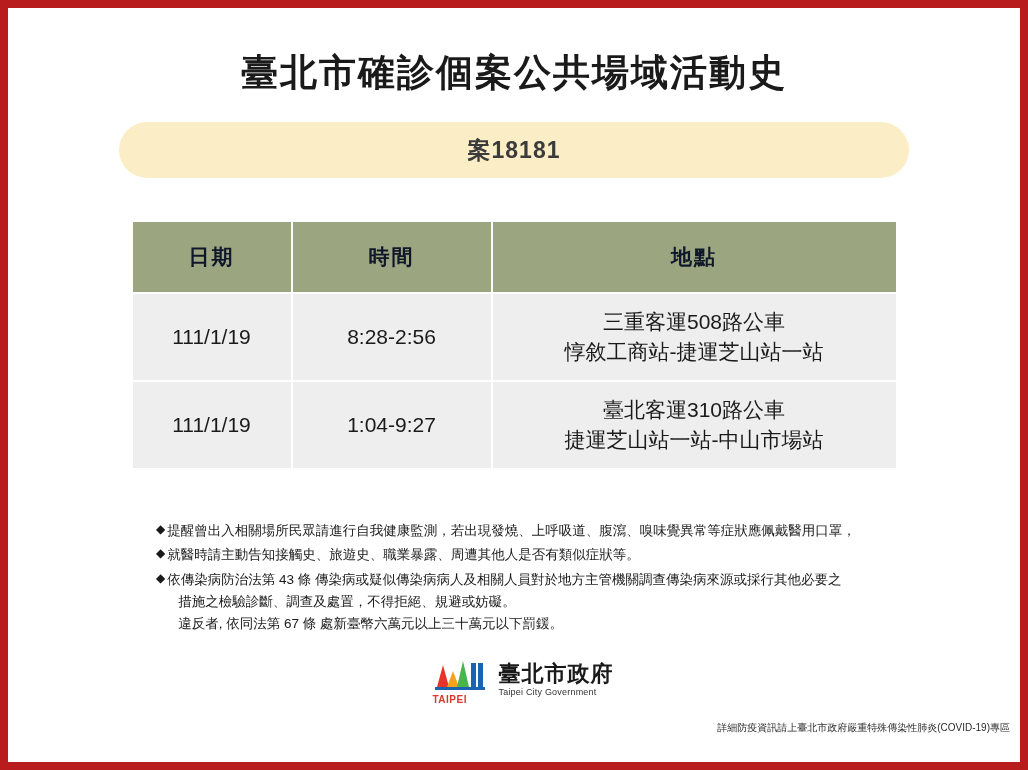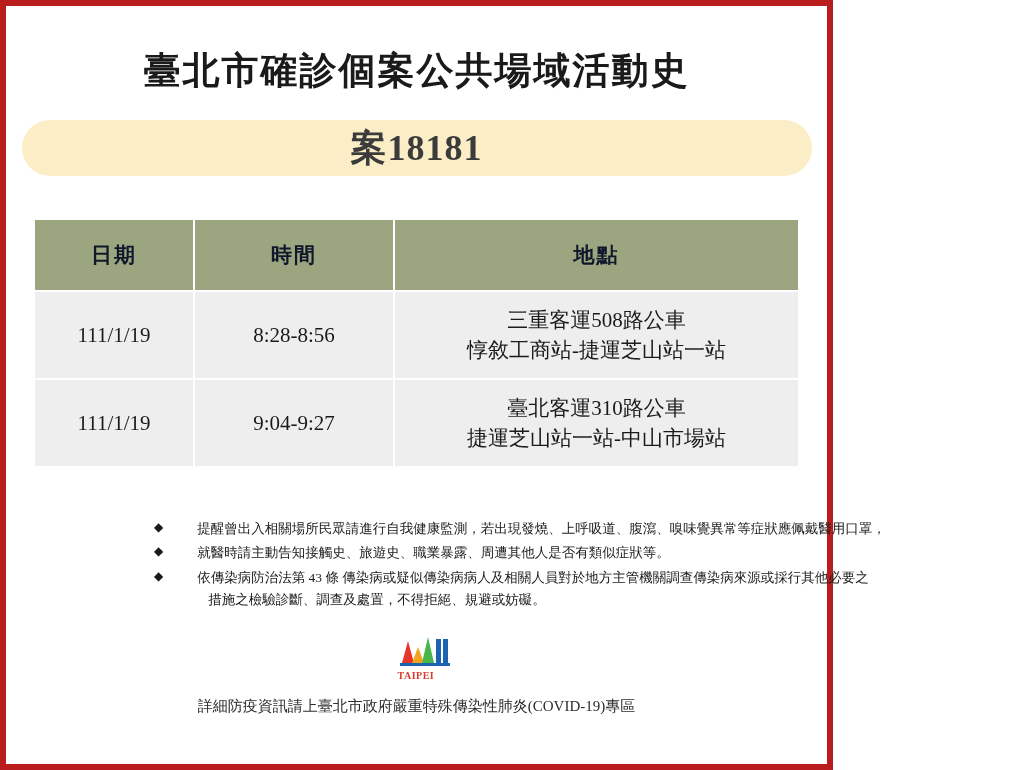--- a/index.html
+++ b/index.html
@@ -8,26 +8,25 @@
   }
   body {
     width: 1028px;
     height: 770px;
     font-family: "Liberation Sans", sans-serif;
     background: #ffffff;
     overflow: hidden;
   }
   .page {
     position: relative;
-    width: 833px;
+    width: 1028px;
     height: 770px;
     background: #ffffff;
     box-sizing: border-box;
-    border: 6px solid #b91c1c;
-    font-family: Liberation Serif, serif;
+    border: 8px solid #b91c1c;
   }
   .inner {
     position: absolute;
     left: 10px;
     top: 10px;
     right: 10px;
     bottom: 10px;
     background: #ffffff;
   }
   .title {
@@ -42,21 +41,21 @@
     margin: 24px auto 0 auto;
     width: 790px;
     height: 56px;
     background: #fbedc6;
     border-radius: 28px;
     display: flex;
     align-items: center;
     justify-content: center;
   }
   .case-banner .case-text {
-    font-size: 36px;
+    font-size: 23px;
     font-weight: bold;
     color: #3b3b3b;
     letter-spacing: 1px;
   }
   table.history {
     margin: 42px auto 0 auto;
     border-collapse: collapse;
     width: 765px;
     table-layout: fixed;
   }
@@ -94,21 +93,20 @@
     margin-bottom: 2px;
   }
   .note-bullet {
     flex: 0 0 auto;
     margin-right: 2px;
     font-size: 12px;
     line-height: 1.65;
   }
   .note-body {
     flex: 1 1 auto;
-    margin-left: 32px;
   }
   .note-line2 {
     margin-left: 11px;
   }
   .footer-logo {
     margin: 22px auto 0 auto;
     width: 250px;
     display: flex;
     align-items: center;
     justify-content: center;
@@ -142,22 +140,22 @@
     position: absolute;
     left: 2px;
     bottom: -2px;
     font-size: 10px;
     font-weight: bold;
     color: #d93a2b;
     letter-spacing: 0.5px;
   }
   .bottom-note {
     margin-top: 18px;
-    text-align: center;
-    font-size: 15px;
+    text-align: right;
+    font-size: 10px;
     color: #2b2b2b;
   }
 </style>
 </head>
 <body>
 
 <div class="page">
   <div class="inner">
 
     <div class="title">臺北市確診個案公共場域活動史</div>
@@ -175,29 +173,29 @@
       <thead>
         <tr>
           <th>日期</th>
           <th>時間</th>
           <th>地點</th>
         </tr>
       </thead>
       <tbody>
         <tr>
           <td>111/1/19</td>
-          <td>8:28-8:56</td>
+          <td>8:28-2:56</td>
           <td>
             <div>三重客運508路公車</div>
             <div>惇敘工商站-捷運芝山站一站</div>
           </td>
         </tr>
         <tr>
           <td>111/1/19</td>
-          <td>9:04-9:27</td>
+          <td>1:04-9:27</td>
           <td>
             <div>臺北客運310路公車</div>
             <div>捷運芝山站一站-中山市場站</div>
           </td>
         </tr>
       </tbody>
     </table>
 
     <div class="notes">
       <div class="note-row">
@@ -210,34 +208,39 @@
         <span class="note-bullet">◆</span>
         <span class="note-body">
           <span>就醫時請主動告知接觸史、旅遊史、職業暴露、周遭其他人是否有類似症狀等。</span>
         </span>
       </div>
       <div class="note-row">
         <span class="note-bullet">◆</span>
         <span class="note-body">
           <span>依傳染病防治法第 43 條 傳染病或疑似傳染病病人及相關人員對於地方主管機關調查傳染病來源或採行其他必要之</span>
           <div class="note-line2">措施之檢驗診斷、調查及處置，不得拒絕、規避或妨礙。</div>
+          <div class="note-line2">違反者, 依同法第 67 條 處新臺幣六萬元以上三十萬元以下罰鍰。</div>
         </span>
       </div>
     </div>
 
     <div class="footer-logo">
       <span class="logo-mark">
         <svg width="58" height="40" viewBox="0 0 58 40" xmlns="http://www.w3.org/2000/svg">
           <polygon points="6,30 12,8 18,30" fill="#e8352b"></polygon>
           <polygon points="16,30 22,14 28,30" fill="#f3a31d"></polygon>
           <polygon points="26,30 32,4 38,30" fill="#49b54b"></polygon>
           <rect x="40" y="6" width="5" height="24" fill="#1c63b0"></rect>
           <rect x="47" y="6" width="5" height="24" fill="#1c63b0"></rect>
           <rect x="4" y="30" width="50" height="3" fill="#1c63b0"></rect>
         </svg>
         <span class="taipei-word">TAIPEI</span>
       </span>
+      <span class="logo-text">
+        <span class="logo-cn">臺北市政府</span>
+        <span class="logo-en">Taipei City Government</span>
+      </span>
     </div>
 
     <div class="bottom-note">詳細防疫資訊請上臺北市政府嚴重特殊傳染性肺炎(COVID-19)專區</div>
 
   </div>
 </div>
 
 </body></html>

